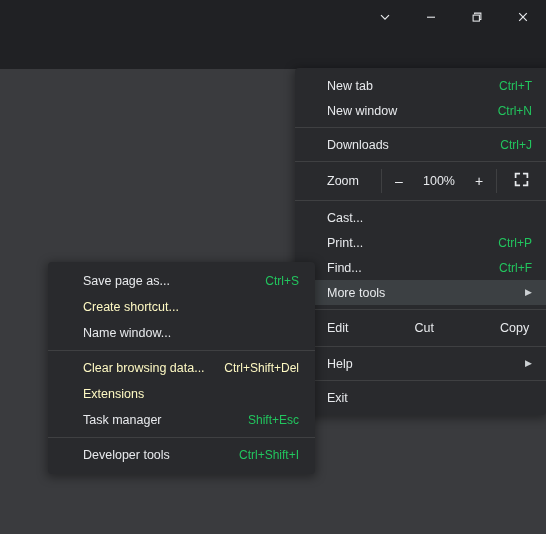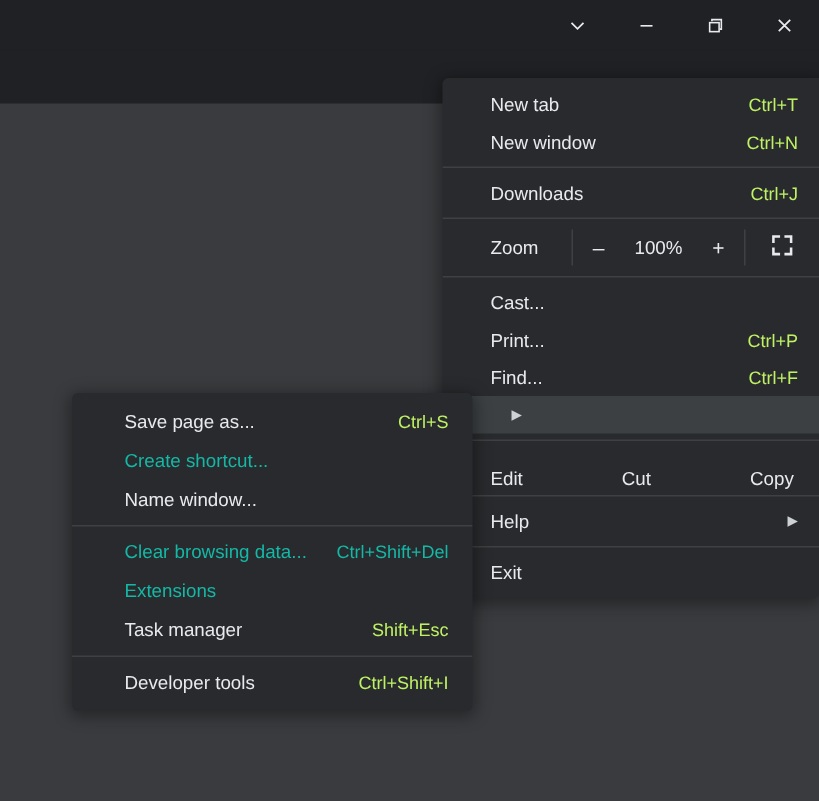--- a/index.html
+++ b/index.html
@@ -145,44 +145,44 @@
     position: relative;
     height: 25px;
     display: flex;
     align-items: center;
     padding: 0 14px 0 32px;
     box-sizing: border-box;
     white-space: nowrap;
   }
   .menu-row .label { flex: 1; }
   .menu-row .accel {
-    color: #bef264;
+    color: #22c55e;
     font-size: 12px;
     margin-left: 18px;
   }
   .menu-row.disabled .label,
-  .menu-row.disabled .accel { color: #14b8a6; }
+  .menu-row.disabled .accel { color: #fef9c3; }
   .menu-row.highlight { background: #3c4043; }
   .menu-row .submenu-arrow {
     margin-left: 14px;
     color: #cdd1d4;
     font-size: 9px;
     line-height: 1;
   }
   .menu-sep {
     height: 1px;
     background: #3f4042;
     margin: 4px 0;
   }
   .menu-pad { height: 5px; }
 
   
   #main-menu {
     left: 295px;
-    top: 52px;
+    top: 68px;
     width: 251px;
     border-top-right-radius: 0;
   }
   #zoom-row {
     height: 30px;
     display: flex;
     align-items: stretch;
     padding: 0;
     text-align: right;
   }
@@ -217,21 +217,21 @@
   #zoom-row .zoom-fullscreen {
     flex: 1;
     display: flex;
     align-items: center;
     justify-content: center;
   }
 
   #edit-row {
     height: 28px;
     display: flex;
-    align-items: flex-end;
+    align-items: center;
     padding: 0;
     gap: 33px;
   }
   #edit-row .edit-label {
     width: 86px;
     display: flex;
     align-items: center;
     padding-left: 32px;
     box-sizing: border-box;
   }
@@ -378,20 +378,21 @@
     </div>
     <div class="menu-row">
       <span class="label">Print...</span>
       <span class="accel">Ctrl+P</span>
     </div>
     <div class="menu-row">
       <span class="label">Find...</span>
       <span class="accel">Ctrl+F</span>
     </div>
     <div class="menu-row highlight">
+      <span class="label">More tools</span>
       <span class="submenu-arrow">▶</span>
     </div>
 
     <div class="menu-sep"></div>
 
     <div id="edit-row">
       <span class="edit-label">Edit</span>
       <span class="ediv"></span>
       <span class="edit-action">Cut</span>
       <span class="ediv"></span>

